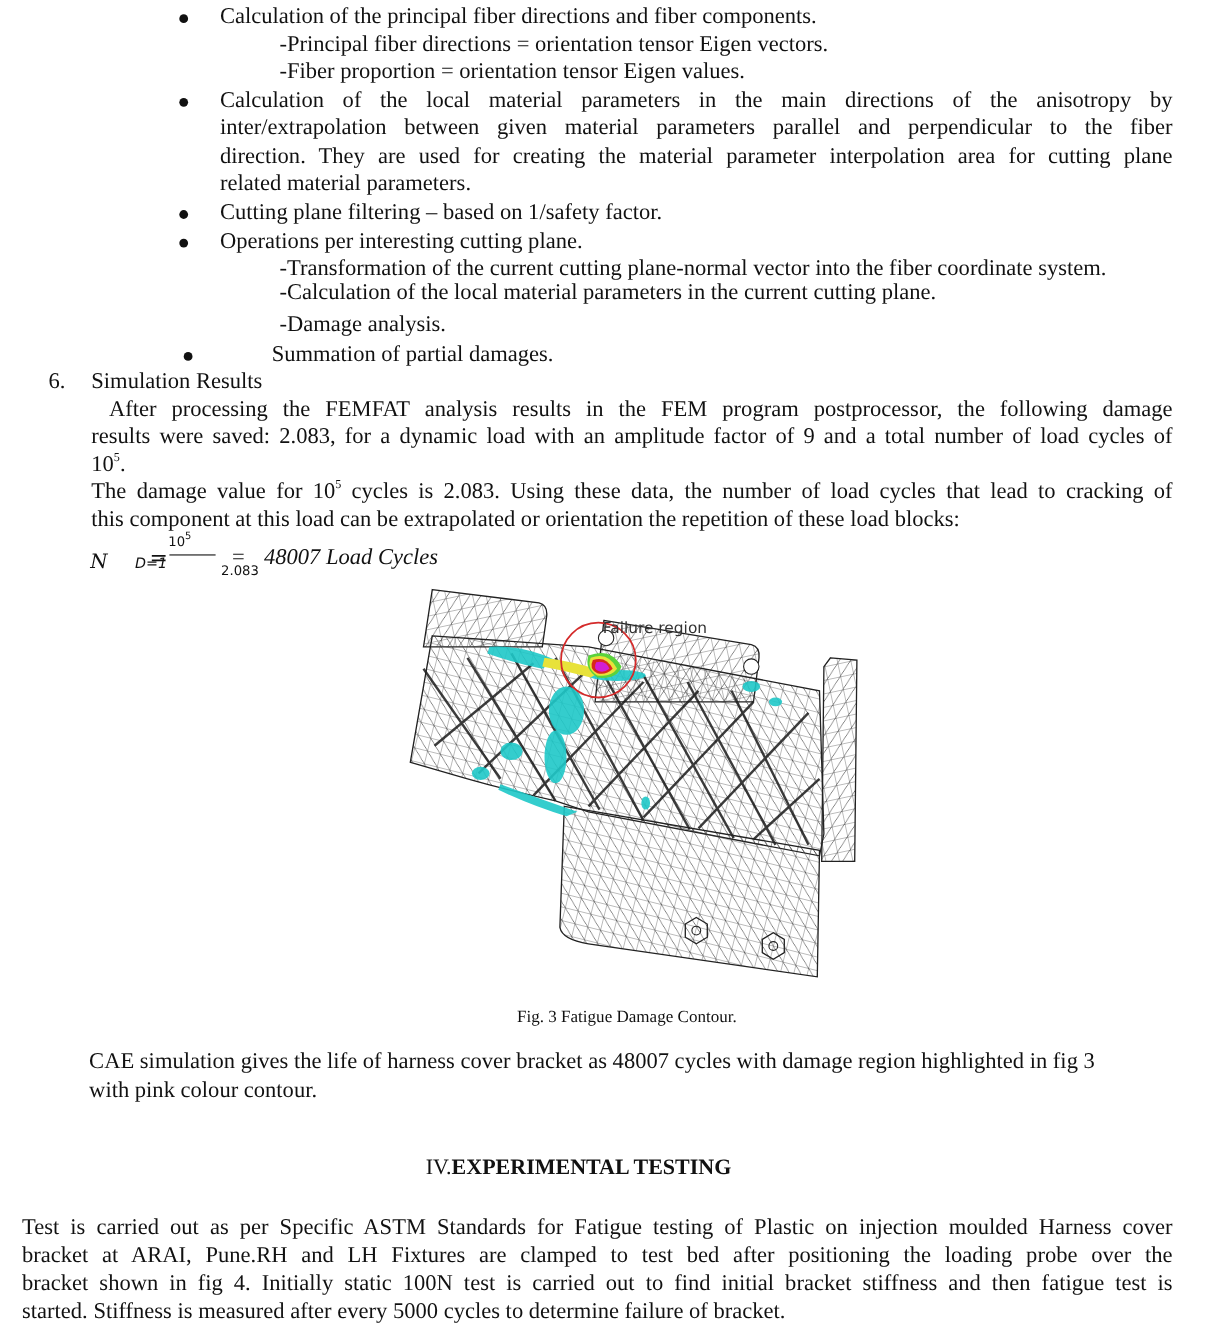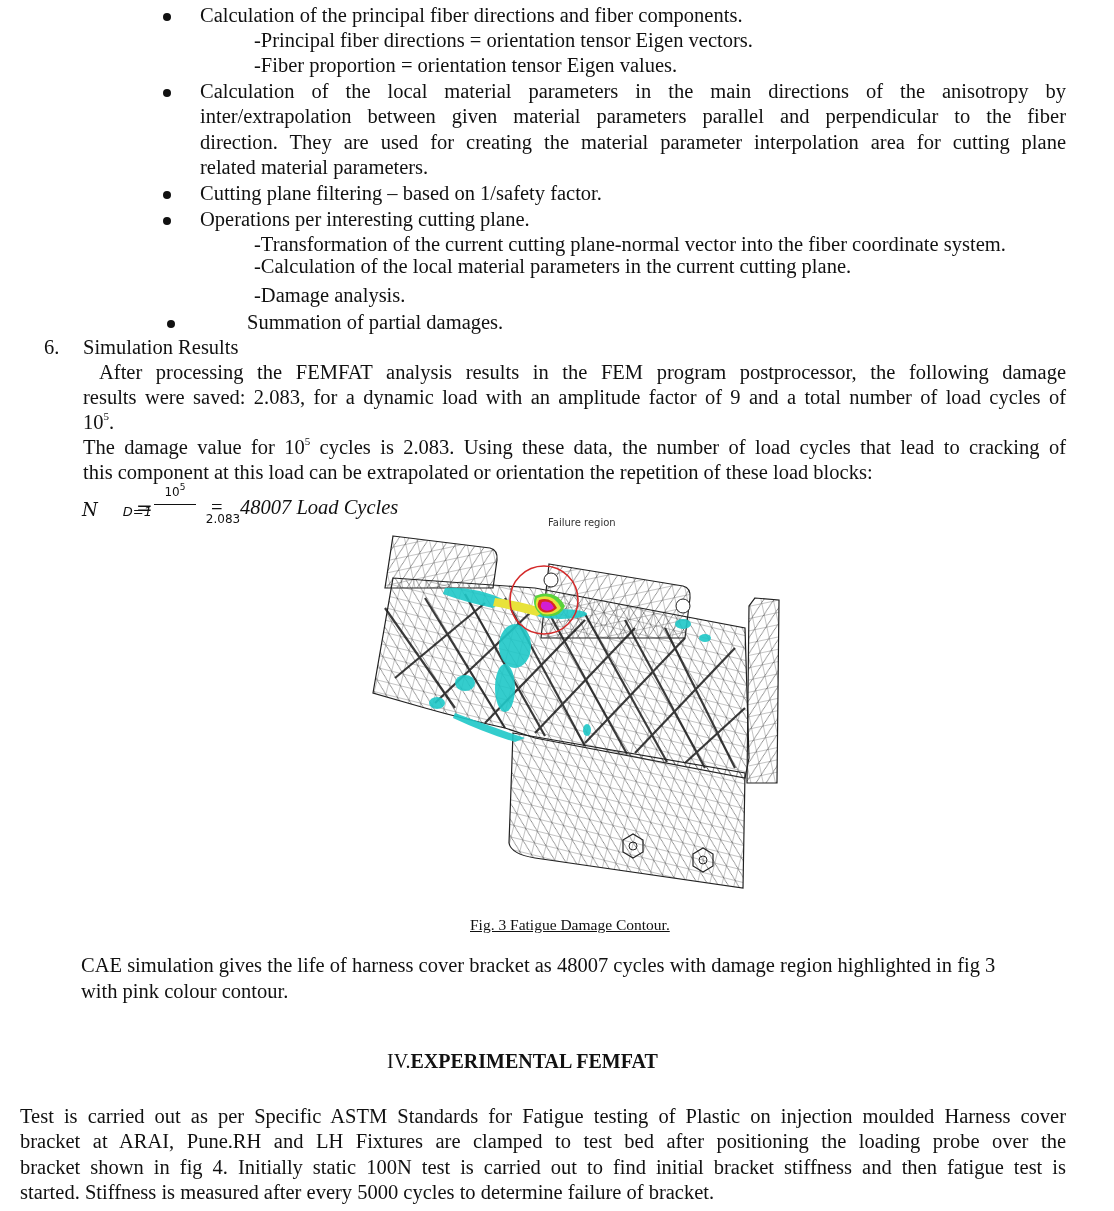--- a/index.html
+++ b/index.html
@@ -8,22 +8,22 @@
     font-family: "Liberation Serif", "DejaVu Serif", serif;
     color: #111; font-size: 20.5px;
   }
   .abs { position: absolute; white-space: nowrap; line-height: 25px; }
   .bullet { position: absolute; width: 8px; height: 8px; border-radius: 50%; background: #111; }
   .justfull { white-space: normal; text-align: justify; text-align-last: justify; }
   sup { font-size: 11px; vertical-align: 9px; line-height: 0; }
   .eq { position: absolute; font-family: "DejaVu Sans", sans-serif; }
   .eq-n { font-family: "DejaVu Serif", serif; font-style: italic; font-size: 18px; }
   .eq-sub { font-family: "DejaVu Sans", sans-serif; font-size: 13px; font-style: italic; margin-left: 25px; }
-  .frac { position: absolute; text-align: center; font-family: "DejaVu Sans", sans-serif; font-size: 12px; }
-  .caption { font-size: 15.5px; text-decoration: underline; }
+  .frac { position: absolute; text-align: left; font-family: "DejaVu Sans", sans-serif; font-size: 12px; }
+  .caption { font-size: 15.5px; }
   .heading { font-size: 20px; }
   .heading b { font-weight: bold; }
   figure { margin: 0; }
 </style>
 </head>
 <body>
 
 <div>
 
   <span class="bullet" style="left:163px;top:13px;"></span>
@@ -136,31 +136,31 @@
 
       <path d="M130 70 Q160 74 182 82 L172 88 Q150 82 128 78 Z" fill="#e8e23a"></path>
       <path d="M170 68 Q190 60 200 78 Q196 90 178 88 Q166 80 170 68 Z" fill="#5ad23c"></path>
       <path d="M172 70 Q188 64 196 80 Q190 88 178 86 Q168 80 172 70 Z" fill="#e8e23a"></path>
       <path d="M174 72 Q186 68 192 80 Q186 86 178 84 Q170 80 174 72 Z" fill="#d8281e"></path>
       <path d="M177 74 Q186 72 189 80 Q184 84 179 82 Q174 80 177 74 Z" fill="#d21ed2"></path>
 
       <circle cx="179" cy="72" r="34" fill="none" stroke="#d42a2a" stroke-width="1.6"></circle>
     </svg>
   </div>
-  <div class="abs" style="left:548px;top:516px;font-family:'DejaVu Sans',sans-serif;font-size:10px;color:#333;line-height:14px;">Failure region</div>
+  <div class="abs" style="left:548px;top:564px;font-family:'DejaVu Sans',sans-serif;font-size:14px;color:#333;line-height:14px;">Failure region</div>
   <div class="abs caption" style="left:470px;top:912px;">Fig. 3 Fatigue Damage Contour.</div>
 </figure>
 
 <div>
   <div class="abs" style="left:81px;top:953px;">CAE simulation gives the life of harness cover bracket as 48007 cycles with damage region highlighted in fig 3</div>
   <div class="abs" style="left:81px;top:979px;">with pink colour contour.</div>
 </div>
 
 <div class="abs heading" style="left:387px;top:1049px;">
-  <span>IV.</span><b>EXPERIMENTAL FEMFAT</b>
+  <span>IV.</span><b>EXPERIMENTAL TESTING</b>
 </div>
 
 <div>
   <div class="abs justfull" style="left:20px;top:1104px;width:1046px;">Test is carried out as per Specific ASTM Standards for Fatigue testing of Plastic on injection moulded Harness cover</div>
   <div class="abs justfull" style="left:20px;top:1129px;width:1046px;">bracket at ARAI, Pune.RH and LH Fixtures are clamped to test bed after positioning the loading probe over the</div>
   <div class="abs justfull" style="left:20px;top:1155px;width:1046px;">bracket shown in fig 4. Initially static 100N test is carried out to find initial bracket stiffness and then fatigue test is</div>
   <div class="abs" style="left:20px;top:1180px;">started. Stiffness is measured after every 5000 cycles to determine failure of bracket.</div>
 </div>
 
 </body></html>

